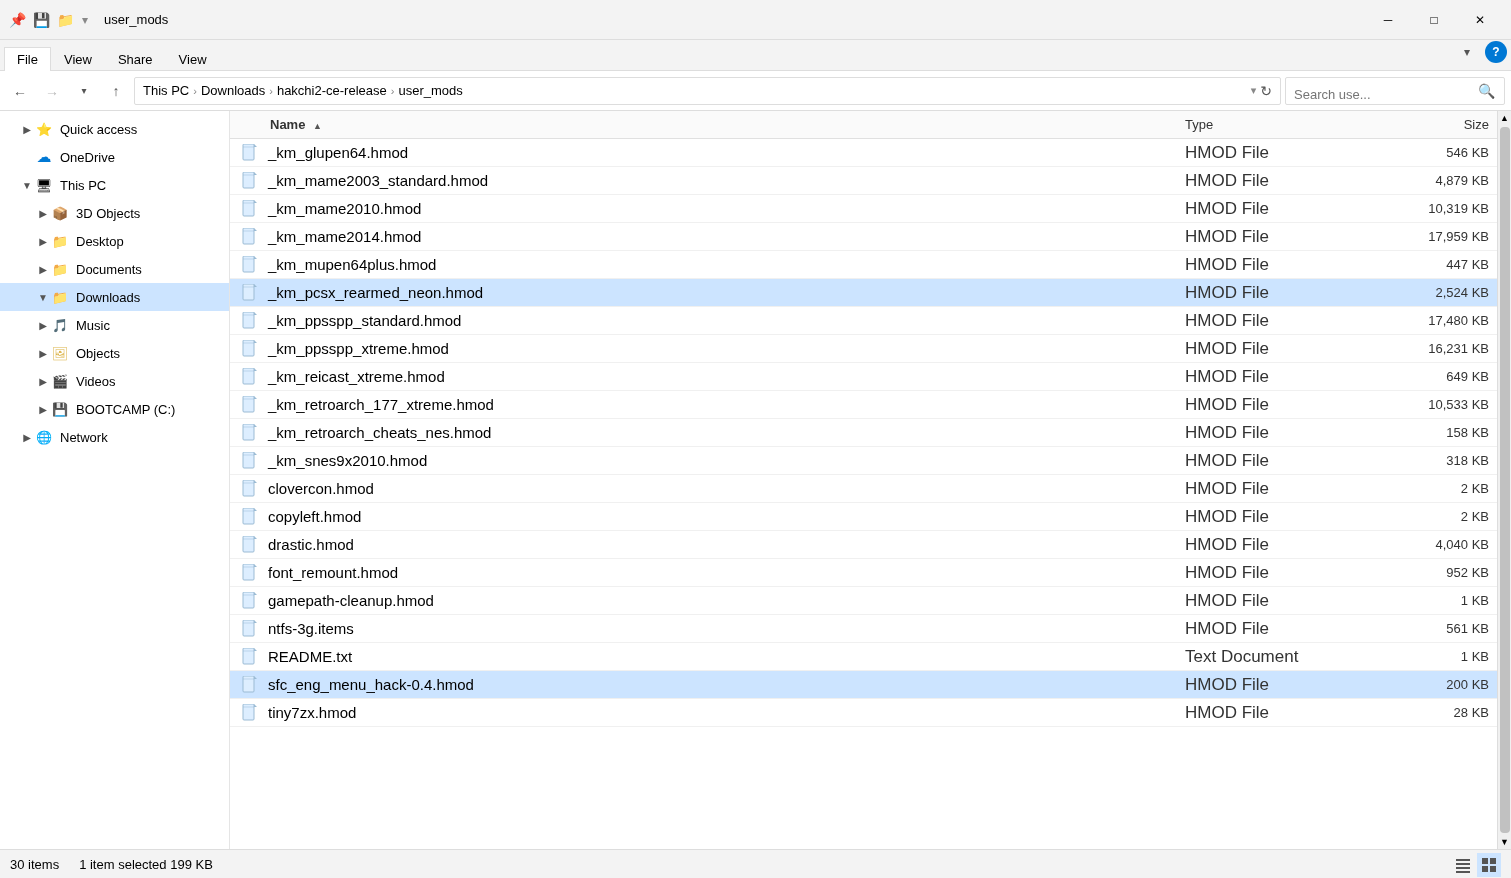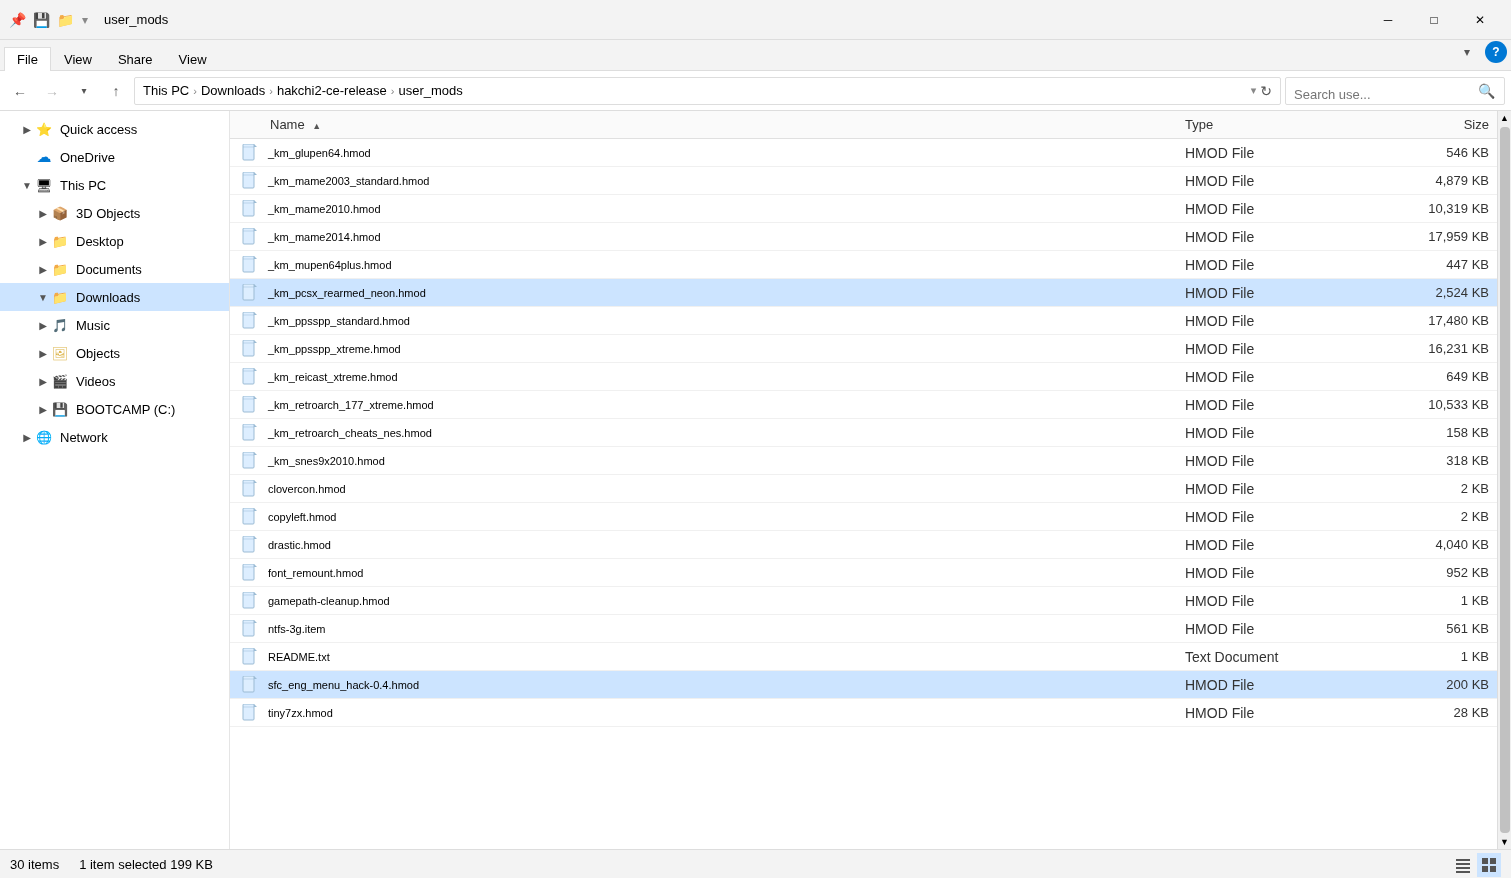--- a/index.html
+++ b/index.html
@@ -70,31 +70,31 @@
     .sidebar-icon { width: 20px; height: 20px; display: inline-flex; align-items: center; justify-content: center; margin-right: 6px; flex-shrink: 0; }
     .sidebar-label { font-size: 13px; text-align: right; }
 
     
     .filelist { flex: 1; overflow-y: auto; position: relative; }
     .filelist-header {
       display: flex; align-items: center; height: 28px;
       border-bottom: 1px solid #e0e0e0; background: #fafafa;
       position: sticky; top: 0; z-index: 10;
     }
-    .col-name { flex: 1; padding: 0 8px; font-weight: normal; color: #333; cursor: pointer; }
+    .col-name { flex: 1; padding: 0 8px; font-weight: bold; color: #333; cursor: pointer; }
     .col-type { width: 200px; padding: 0 8px; font-weight: normal; color: #333; cursor: pointer; }
     .col-size { width: 120px; padding: 0 8px; font-weight: normal; color: #333; cursor: pointer; text-align: right; }
     .file-row {
       display: flex; align-items: center; height: 28px;
       border-bottom: 1px solid #f0f0f0; cursor: pointer;
     }
     .file-row.selected { background: #cce4ff; }
     .file-icon { width: 24px; height: 24px; display: flex; align-items: center; justify-content: center; flex-shrink: 0; margin-left: 8px; }
-    .file-name { flex: 1; padding: 0 6px; font-size: 11px; white-space: nowrap; overflow: hidden; text-overflow: ellipsis; }
-    .file-type { width: 200px; padding: 0 8px; font-size: 14px; color: #333; }
+    .file-name { flex: 1; padding: 0 6px; font-size: 15px; white-space: nowrap; overflow: hidden; text-overflow: ellipsis; }
+    .file-type { width: 200px; padding: 0 8px; font-size: 17px; color: #333; }
     .file-size { width: 120px; padding: 0 8px; font-size: 13px; color: #333; text-align: right; }
 
     
     .statusbar {
       height: 30px; background: #f3f3f3; border-top: 1px solid #ddd;
       display: flex; align-items: center; padding: 0 10px; gap: 20px;
       font-size: 13px;
     }
     .statusbar-right { margin-left: auto; display: flex; gap: 2px; }
     .view-btn { width: 24px; height: 24px; display: flex; align-items: center; justify-content: center; cursor: pointer; font-size: 14px; }
@@ -459,21 +459,21 @@
     <div class="file-size">1 KB</div>
   </div>
         <div class="file-row">
     <div class="file-icon">
       <svg width="16" height="18" viewBox="0 0 16 18">
         <rect x="1" y="0" width="11" height="16" rx="1" fill="#ddeeff" stroke="#9bbbd4" stroke-width="1"></rect>
         <polygon points="12,0 15,3 12,3" fill="#9bbbd4"></polygon>
         <line x1="1" y1="3" x2="12" y2="3" stroke="#9bbbd4" stroke-width="0.5"></line>
       </svg>
     </div>
-    <div class="file-name">ntfs-3g.item</div>
+    <div class="file-name">ntfs-3g.items</div>
     <div class="file-type">HMOD File</div>
     <div class="file-size">561 KB</div>
   </div>
         <div class="file-row">
     <div class="file-icon">
       <svg width="16" height="18" viewBox="0 0 16 18">
         <rect x="1" y="0" width="11" height="16" rx="1" fill="#ddeeff" stroke="#9bbbd4" stroke-width="1"></rect>
         <polygon points="12,0 15,3 12,3" fill="#9bbbd4"></polygon>
         <line x1="1" y1="3" x2="12" y2="3" stroke="#9bbbd4" stroke-width="0.5"></line>
       </svg>

